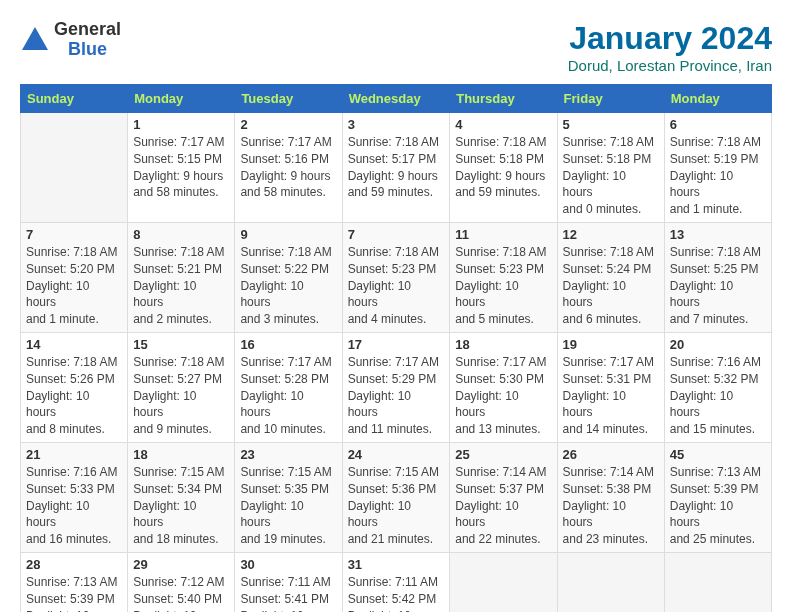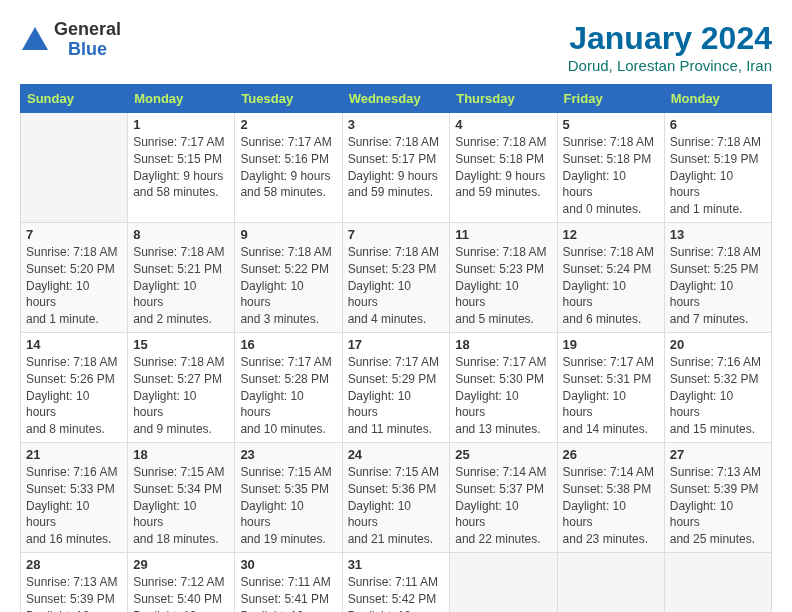--- a/index.html
+++ b/index.html
@@ -313,21 +313,21 @@
 and 22 minutes.</div>
         </td>
         <td>
           <span class="day-number">26</span>
           <div class="day-info" style="white-space: pre-line;">Sunrise: 7:14 AM
 Sunset: 5:38 PM
 Daylight: 10 hours
 and 23 minutes.</div>
         </td>
         <td>
-          <span class="day-number">27</span>
+          <span class="day-number">45</span>
           <div class="day-info" style="white-space: pre-line;">Sunrise: 7:13 AM
 Sunset: 5:39 PM
 Daylight: 10 hours
 and 25 minutes.</div>
         </td>
       </tr>
       <tr class="week-row">
         <td>
           <span class="day-number">28</span>
           <div class="day-info" style="white-space: pre-line;">Sunrise: 7:13 AM

